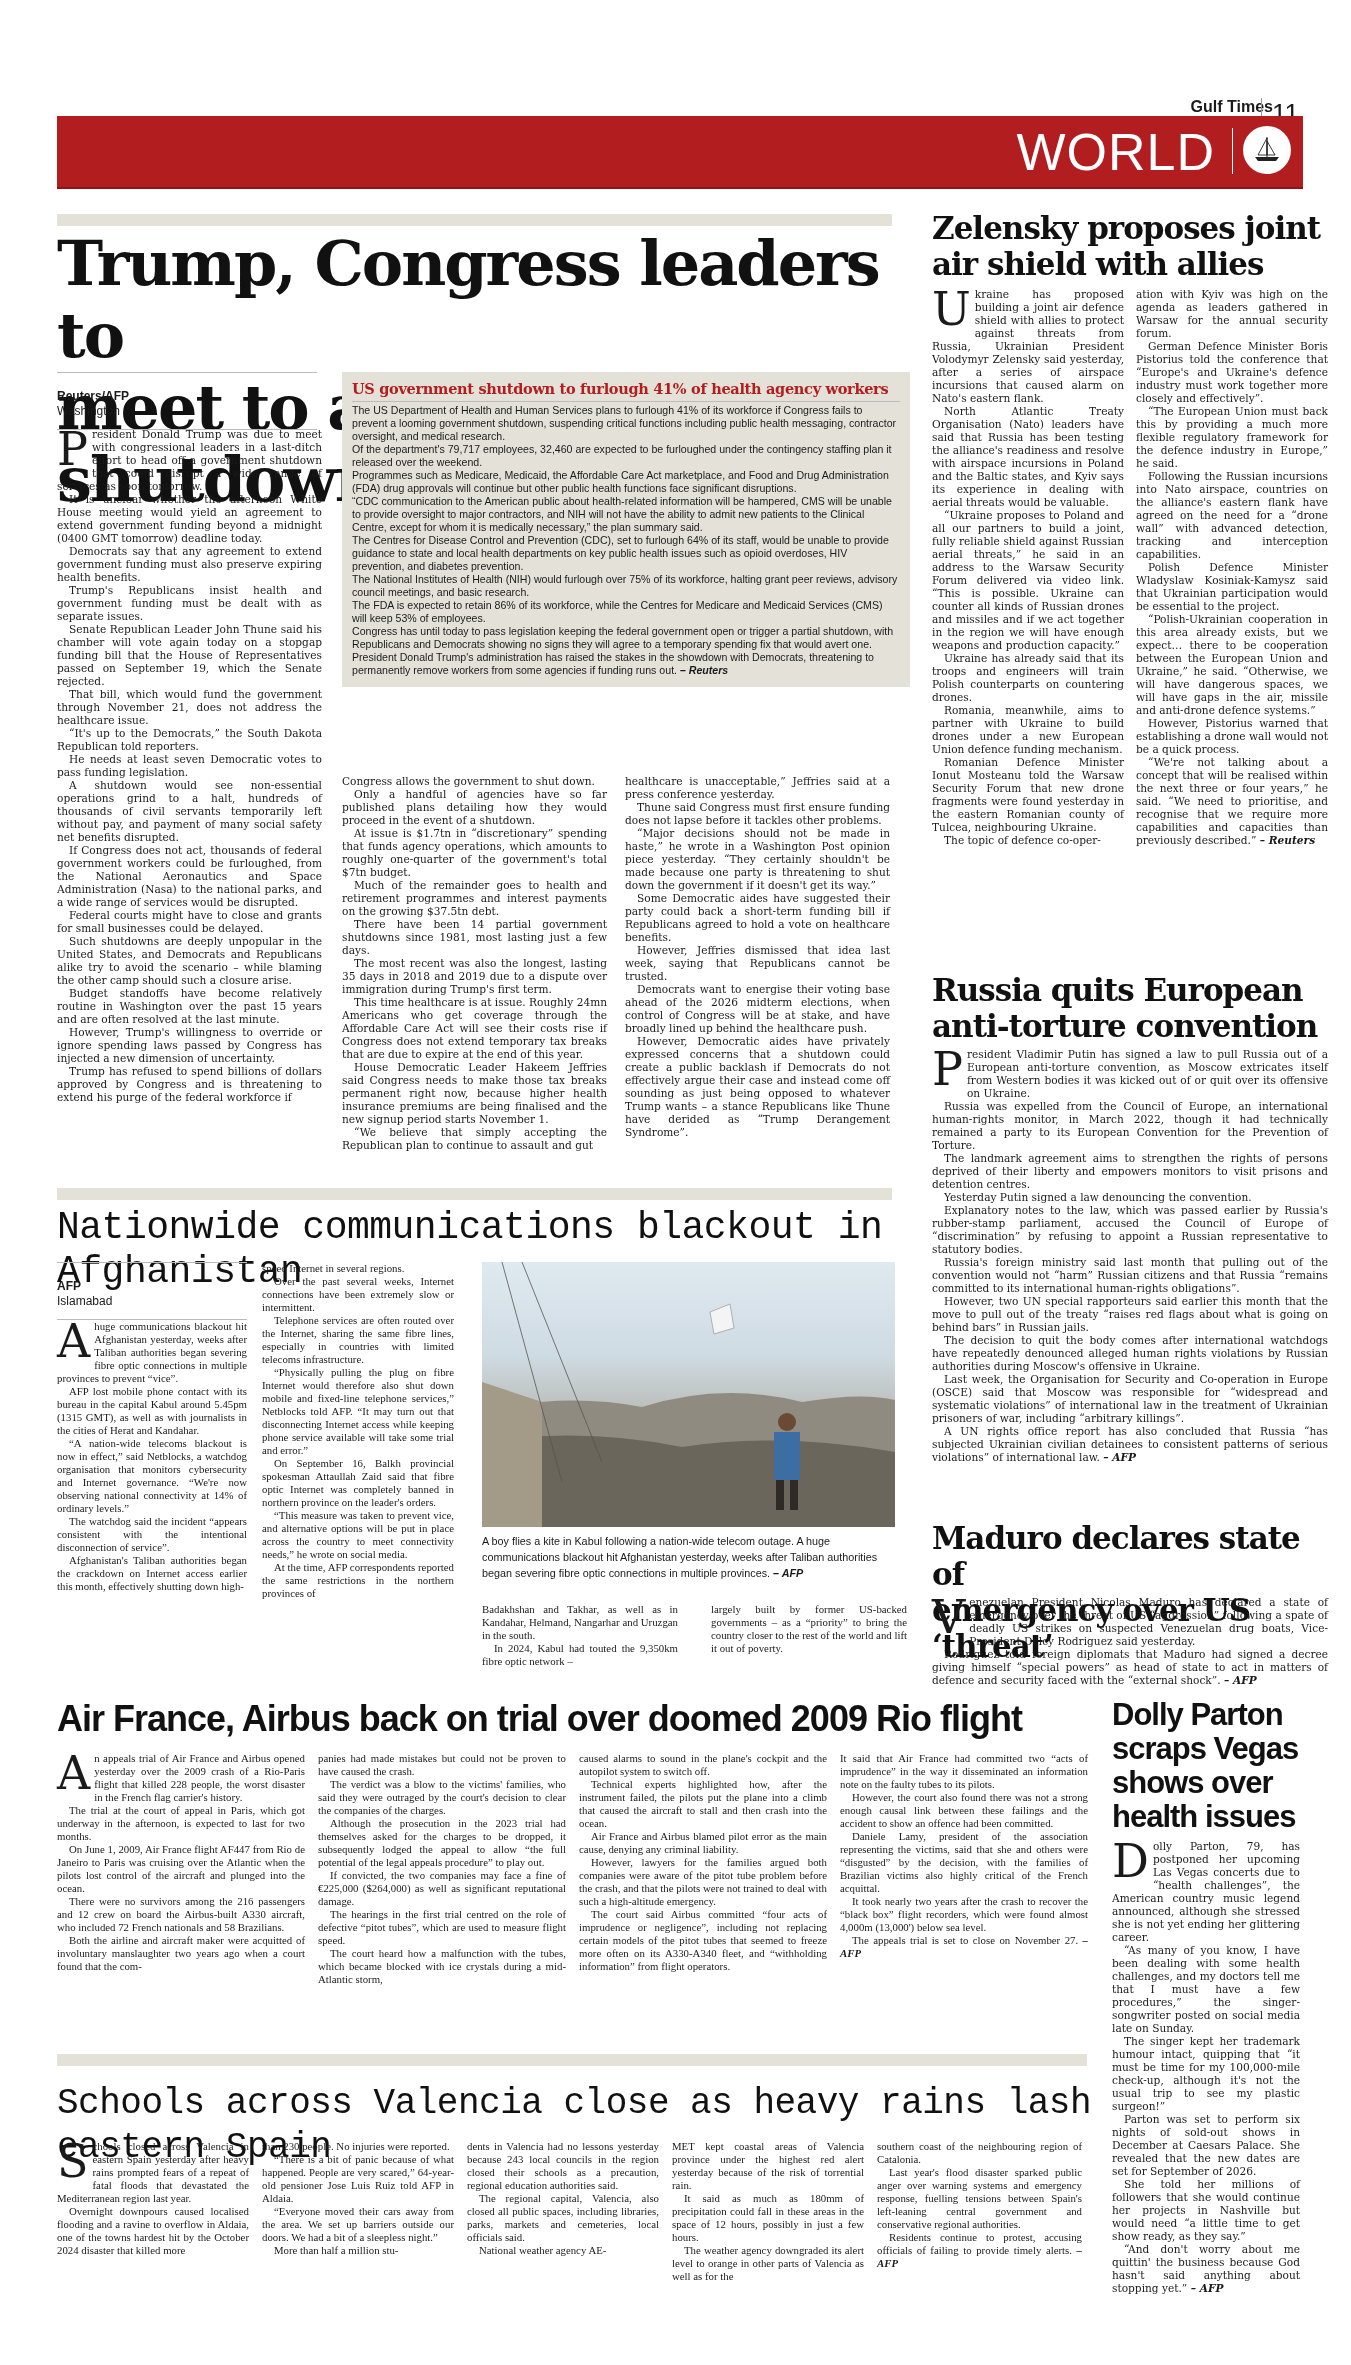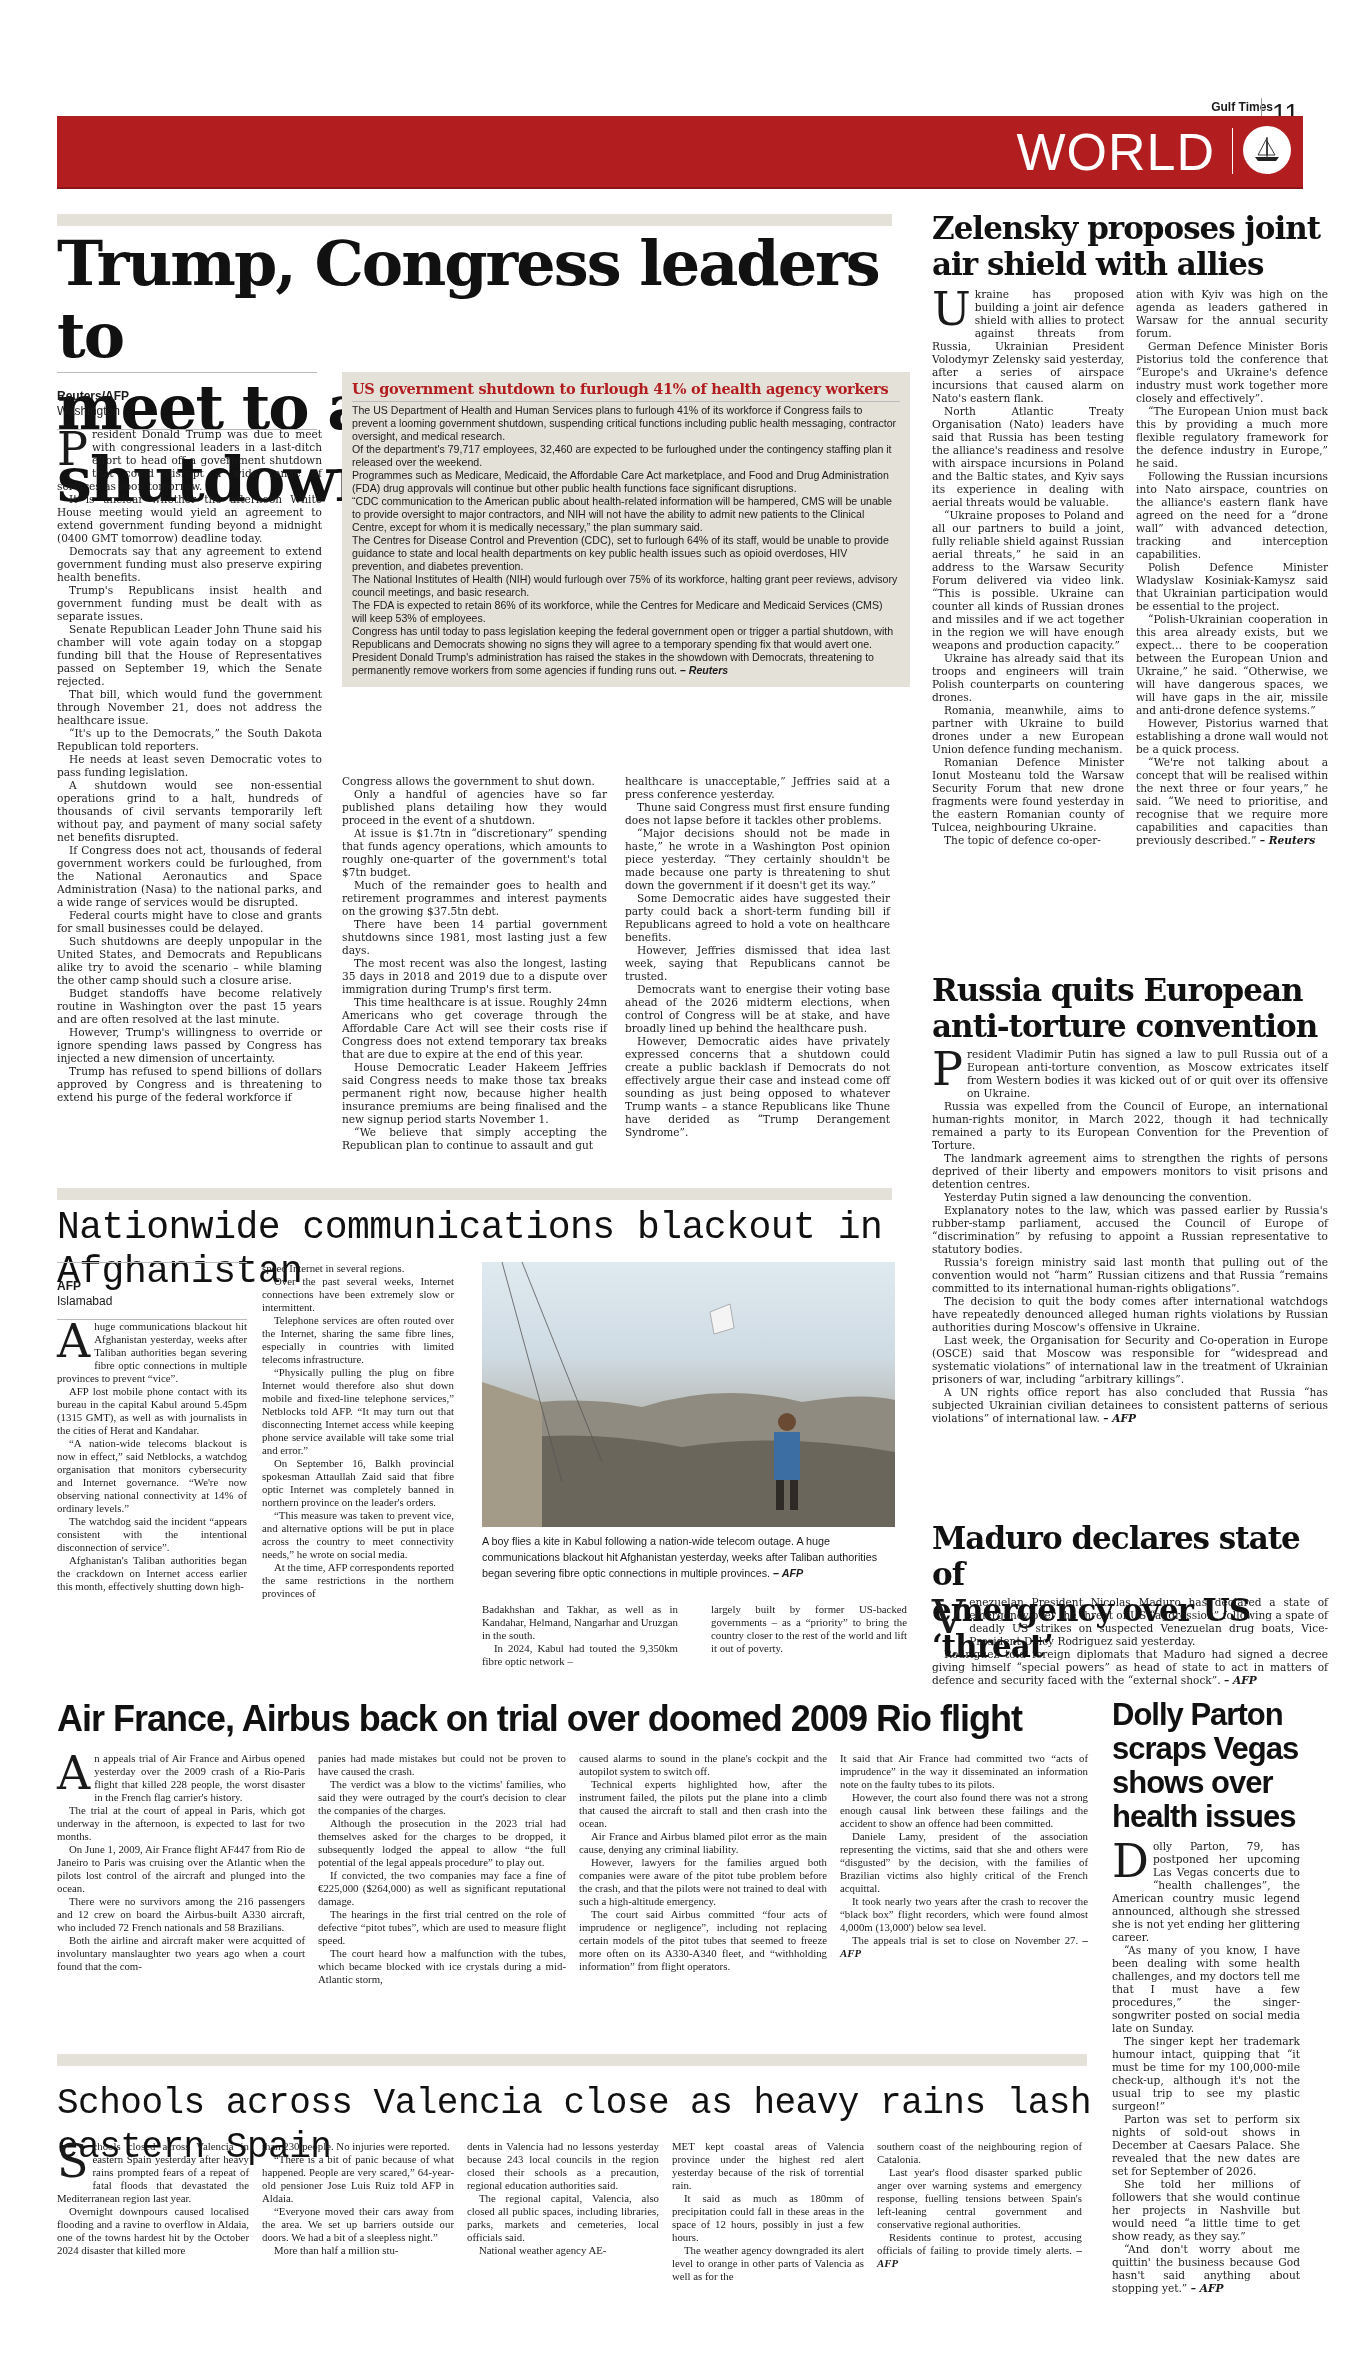--- a/index.html
+++ b/index.html
@@ -1,19 +1,19 @@
 <!DOCTYPE html>
 <html><head>
 <meta charset="utf-8">
 <style>
   html, body { margin:0; padding:0; background:#fff; }
   body { width:1351px; height:2365px; position:relative; overflow:hidden; font-family:"DejaVu Serif", serif; color:#1a1a1a; }
   .abs { position:absolute; }
   .masthead-meta { right:78px; top:100px; text-align:right; font-family:"Liberation Sans", sans-serif; font-size:12px; line-height:14px; }
-  .masthead-meta .paper { font-weight:bold; font-size:12px; }
+  .masthead-meta .paper { font-weight:bold; font-size:16px; }
   .page-num { right:52px; top:98px; font-family:"Liberation Sans", sans-serif; font-size:26px; border-left:1px solid #999; padding-left:10px; line-height:30px; }
   .banner { left:57px; top:116px; width:1246px; height:71px; background:#b21e20; border-bottom:2px solid #8a1416; }
   .banner .world { position:absolute; right:88px; top:6px; color:#fff; font-family:"Liberation Sans", sans-serif; font-size:52px; font-weight:normal; letter-spacing:1px; line-height:60px; }
   .banner .sep { position:absolute; right:70px; top:12px; width:1px; height:46px; background:#fff; }
   .banner .logo { position:absolute; right:12px; top:10px; width:48px; height:48px; border-radius:50%; background:#fff; display:flex; align-items:center; justify-content:center; }
   .grey-bar { background:#e4e2d8; height:12px; }
   .hl-xl { font-family:"DejaVu Serif", serif; font-weight:bold; font-size:62px; line-height:72px; letter-spacing:-2px; color:#111; }
   .hl-l { font-family:"DejaVu Serif", serif; font-weight:bold; font-size:31px; line-height:36px; letter-spacing:-1px; color:#111; }
   .hl-light { font-family:Liberation Mono, monospace; font-weight:normal; font-size:38px; line-height:44px; color:#111; letter-spacing:-0.5px; }
   .hl-sans { font-family:"Liberation Sans", sans-serif; font-weight:bold; font-size:36px; line-height:42px; letter-spacing:-1px; color:#111; }
@@ -148,20 +148,21 @@
   <div class="hl-l">Russia quits European</div>
   <div class="hl-l">anti-torture convention</div>
 </div>
 <div class="abs body" style="left:932px; top:1048px; width:396px;">
   <p class="first"><span class="drop">P</span><span>resident Vladimir Putin has signed a law to pull Russia out of a European anti-torture convention, as Moscow extricates itself from Western bodies it was kicked out of or quit over its offensive on Ukraine.</span></p>
   <p>Russia was expelled from the Council of Europe, an international human-rights monitor, in March 2022, though it had technically remained a party to its European Convention for the Prevention of Torture.</p>
   <p>The landmark agreement aims to strengthen the rights of persons deprived of their liberty and empowers monitors to visit prisons and detention centres.</p>
   <p>Yesterday Putin signed a law denouncing the convention.</p>
   <p>Explanatory notes to the law, which was passed earlier by Russia's rubber-stamp parliament, accused the Council of Europe of “discrimination” by refusing to appoint a Russian representative to statutory bodies.</p>
   <p>Russia's foreign ministry said last month that pulling out of the convention would not “harm” Russian citizens and that Russia “remains committed to its international human-rights obligations”.</p>
+  <p>However, two UN special rapporteurs said earlier this month that the move to pull out of the treaty “raises red flags about what is going on behind bars” in Russian jails.</p>
   <p>The decision to quit the body comes after international watchdogs have repeatedly denounced alleged human rights violations by Russian authorities during Moscow's offensive in Ukraine.</p>
   <p>Last week, the Organisation for Security and Co-operation in Europe (OSCE) said that Moscow was responsible for “widespread and systematic violations” of international law in the treatment of Ukrainian prisoners of war, including “arbitrary killings”.</p>
   <p><span>A UN rights office report has also concluded that Russia “has subjected Ukrainian civilian detainees to consistent patterns of serious violations” of international law.</span> <span class="credit">– AFP</span></p>
 </div>
 
 <div class="abs grey-bar" style="left:57px; top:1188px; width:835px;"></div>
 <div class="abs hl-light" style="left:57px; top:1206px; width:860px;">Nationwide communications blackout in Afghanistan</div>
 
 <div class="abs byline byline-end" style="left:57px; top:1262px; width:190px;">
   <span class="agency">AFP</span>

